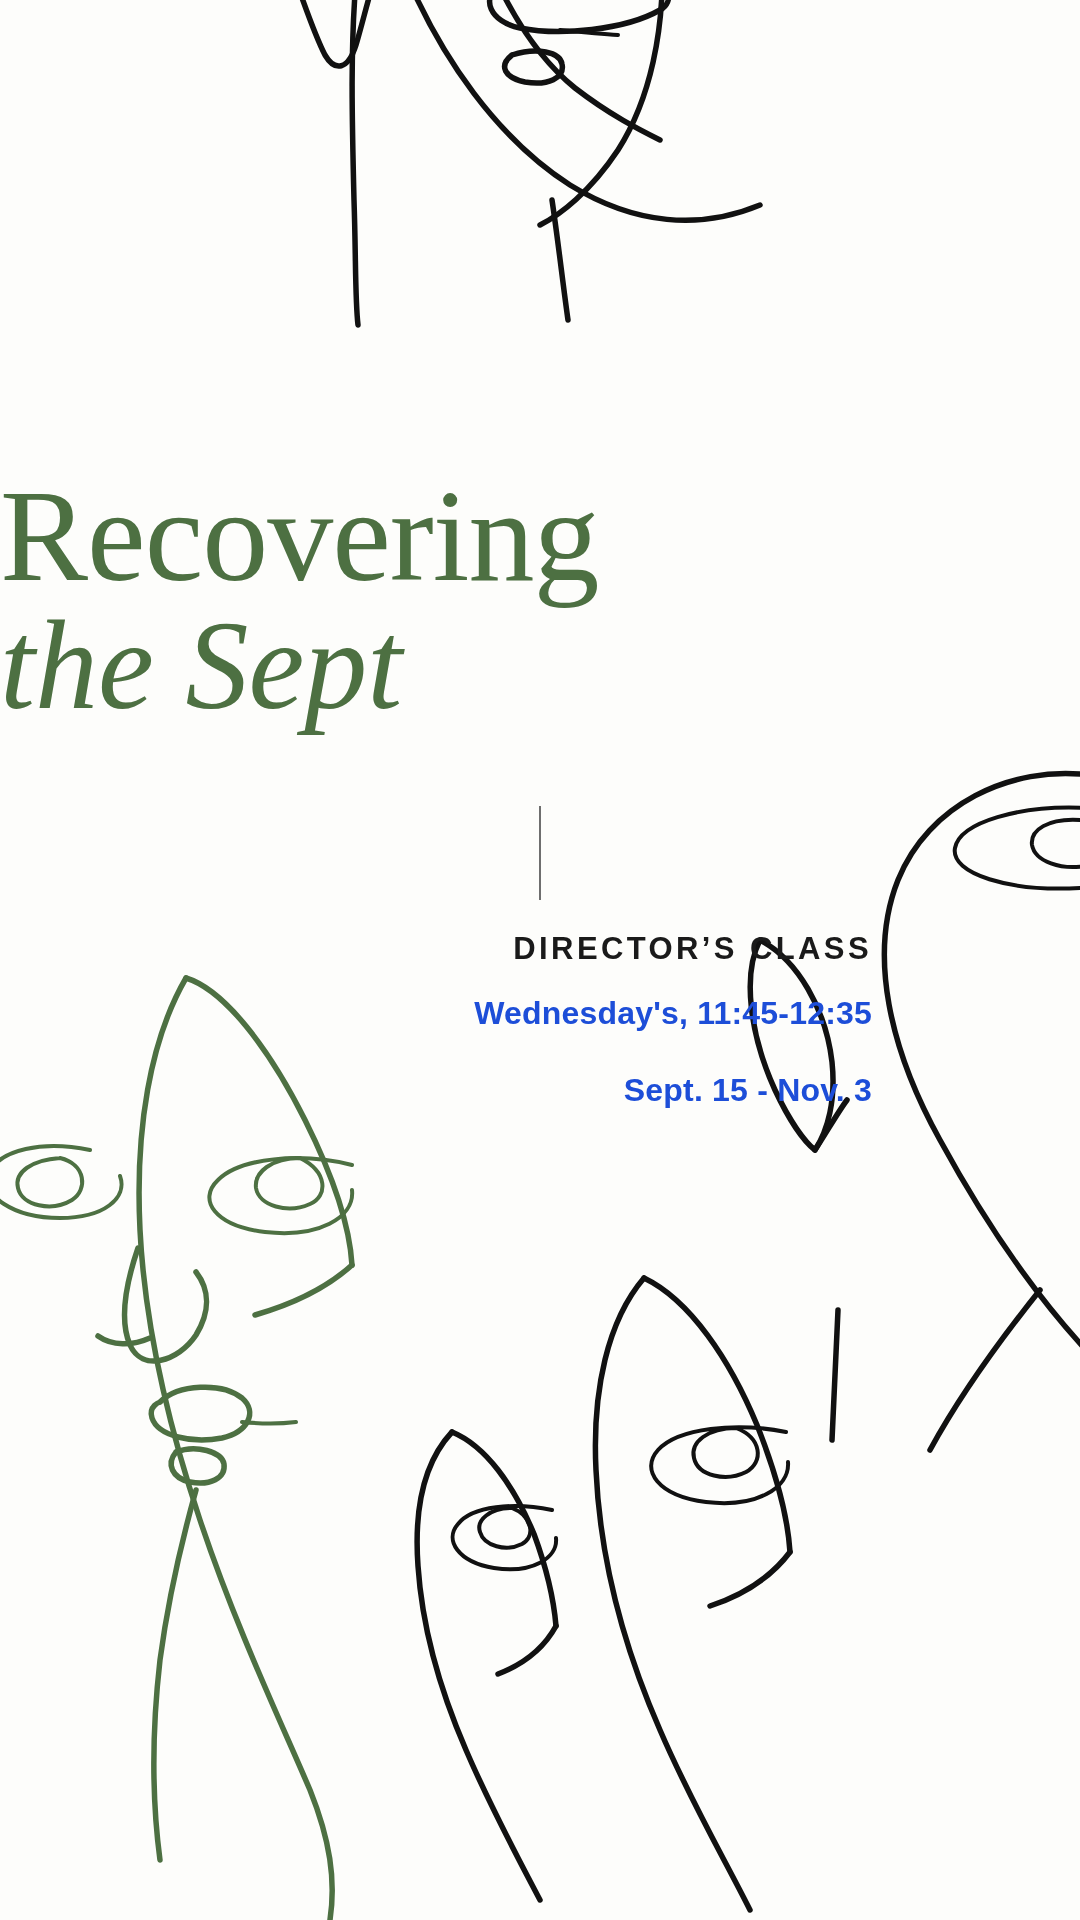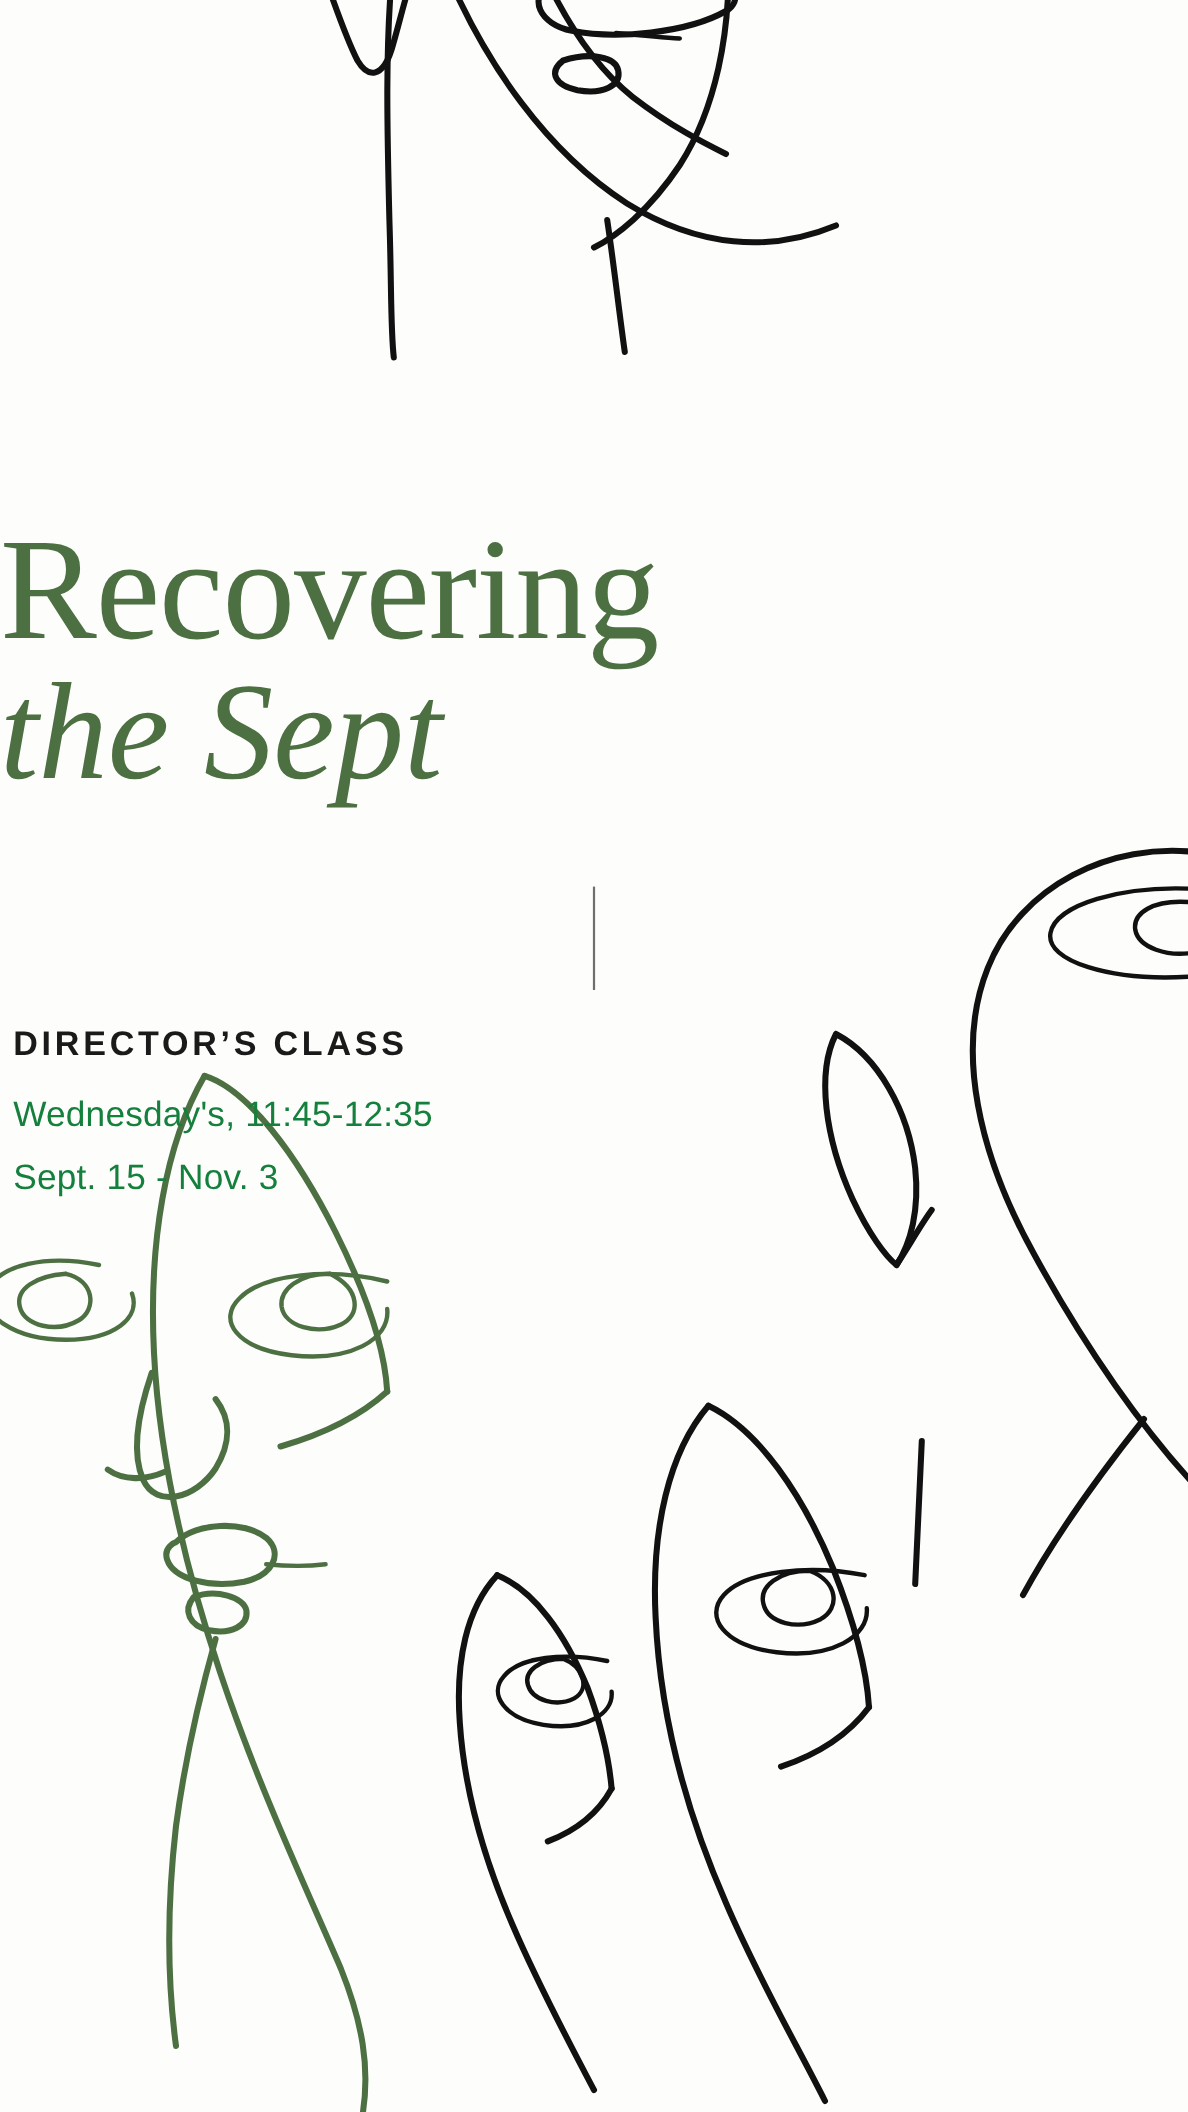--- a/index.html
+++ b/index.html
@@ -85,40 +85,39 @@
     width: 2px;
     height: 94px;
     background: #6e6e6e;
   }
 
   .details {
     position: absolute;
     top: 930px;
     left: 0;
     width: 872px;
-    text-align: left;
+    text-align: right;
     color: #1c1c1c;
-    padding-left: 12px;
   }
   .kicker {
     font-size: 31px;
     font-weight: 700;
     letter-spacing: 3.4px;
     line-height: 1.2;
     color: #1a1a1a;
   }
   .meta-line {
     font-size: 32px;
-    font-weight: 400;
+    font-weight: 700;
     letter-spacing: 0.2px;
-    color: #15803d;
+    color: #1d4ed8;
     margin-top: 28px;
   }
   .meta-line.second {
-    margin-top: 20px;
+    margin-top: 40px;
   }
 </style>
 </head>
 <body>
 
 <div class="poster">
 
   <div class="art-layer">
     <svg viewBox="0 0 1080 1920" xmlns="http://www.w3.org/2000/svg">
 

